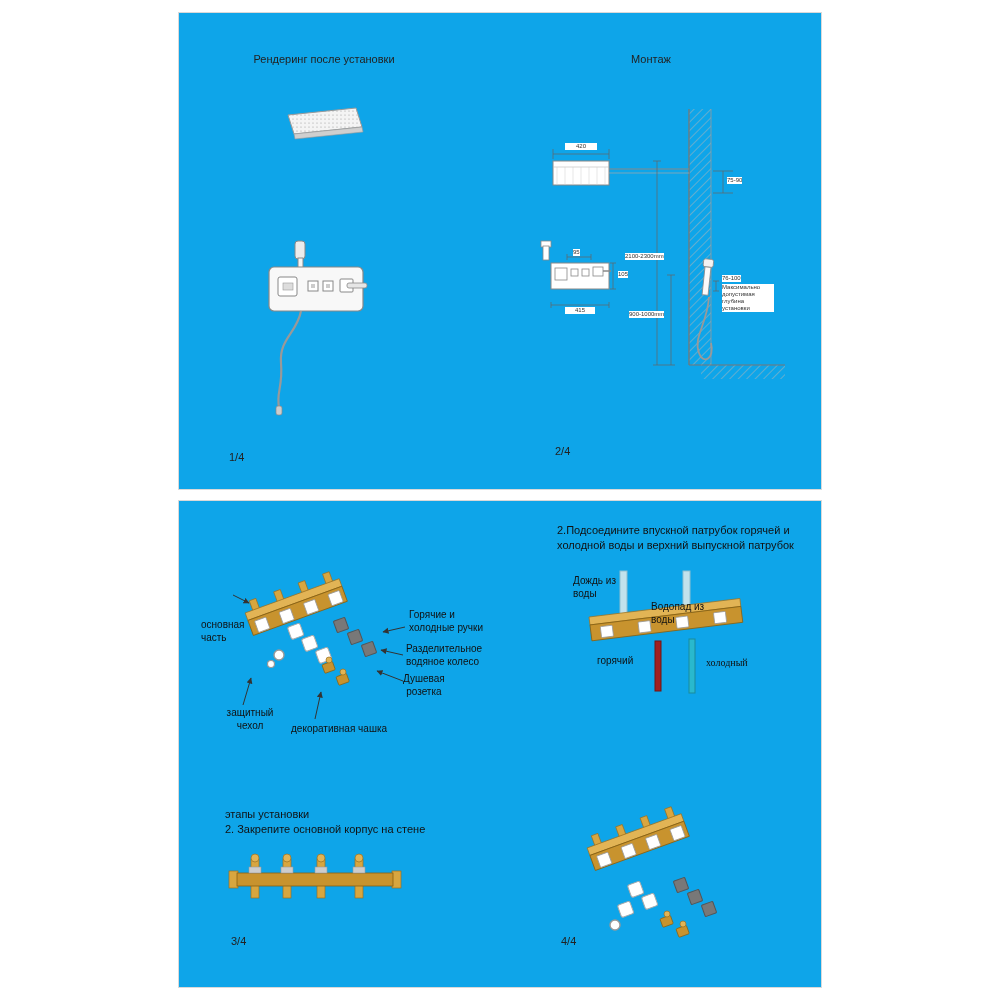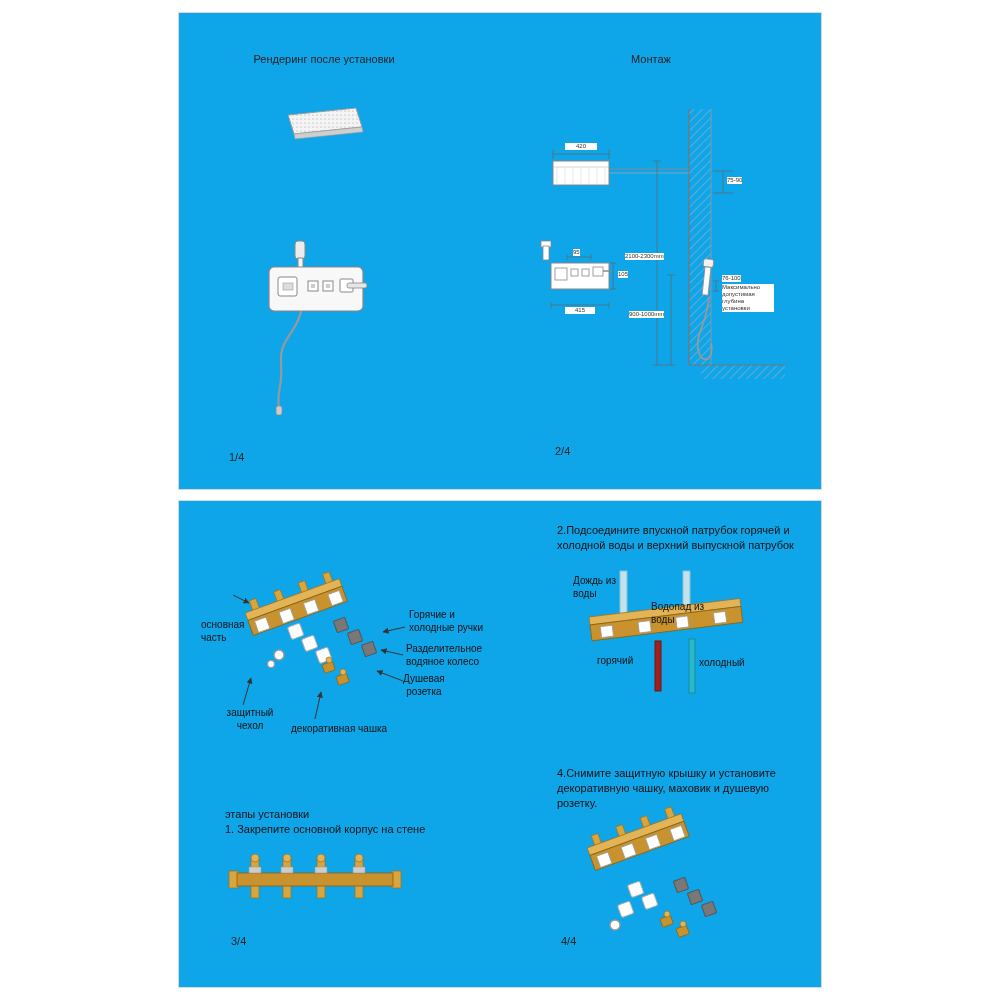--- a/index.html
+++ b/index.html
@@ -261,21 +261,21 @@
 холодные ручки</div>
     <div class="label" style="left:227px; top:142px;">Разделительное
 водяное колесо</div>
     <div class="label" style="left:224px; top:172px;text-align:center;">Душевая
 розетка</div>
     <div class="label" style="left:44px; top:206px; text-align:center; width:54px;">защитный
 чехол</div>
     <div class="label" style="left:112px; top:222px;">декоративная чашка</div>
 
     <div class="body-text" style="left:46px; top:306px;">этапы установки</div>
-    <div class="body-text" style="left:46px; top:321px;">1. Закрепите основной корпус на стене</div>
+    <div class="body-text" style="left:46px; top:321px;">2. Закрепите основной корпус на стене</div>
 
     <div class="page-num" style="left:52px; top:434px;">3/4</div>
   </div>
 
   <div class="quad q-right">
     <div class="body-text" style="left:56px; top:14px; width:244px;margin-top:8px;">2.Подсоедините впускной патрубок горячей и холодной воды и верхний выпускной патрубок</div>
 
     <svg width="322" height="488" viewBox="0 0 322 488">
 
       <g>
@@ -321,19 +321,18 @@
         <circle cx="182" cy="423" r="3" fill="#e2b455" stroke="#9a7020" stroke-width="0.7"></circle>
         <circle cx="114" cy="424" r="5" fill="#ffffff" stroke="#999" stroke-width="1.4"></circle>
       </g>
     </svg>
 
     <div class="label" style="left:72px; top:74px;">Дождь из
 воды</div>
     <div class="label" style="left:150px; top:82px;margin-top:18px;">Водопад из
 воды</div>
     <div class="label" style="left:96px; top:154px;">горячий</div>
-    <div class="label" style="left:198px; top:156px;">холодный</div>
-
-    <div class="body-text" style="left:56px; top:265px; width:250px;">4.Снимите защитную крышку и установите декоративную чашку, маховик и душевую розетку.</div>
+    <div class="label" style="left:205px; top:156px;font-family:Liberation Serif, serif;">холодный</div>
+
 
     <div class="page-num" style="left:60px; top:434px;">4/4</div>
   </div>
 </div>
 
 </body></html>

